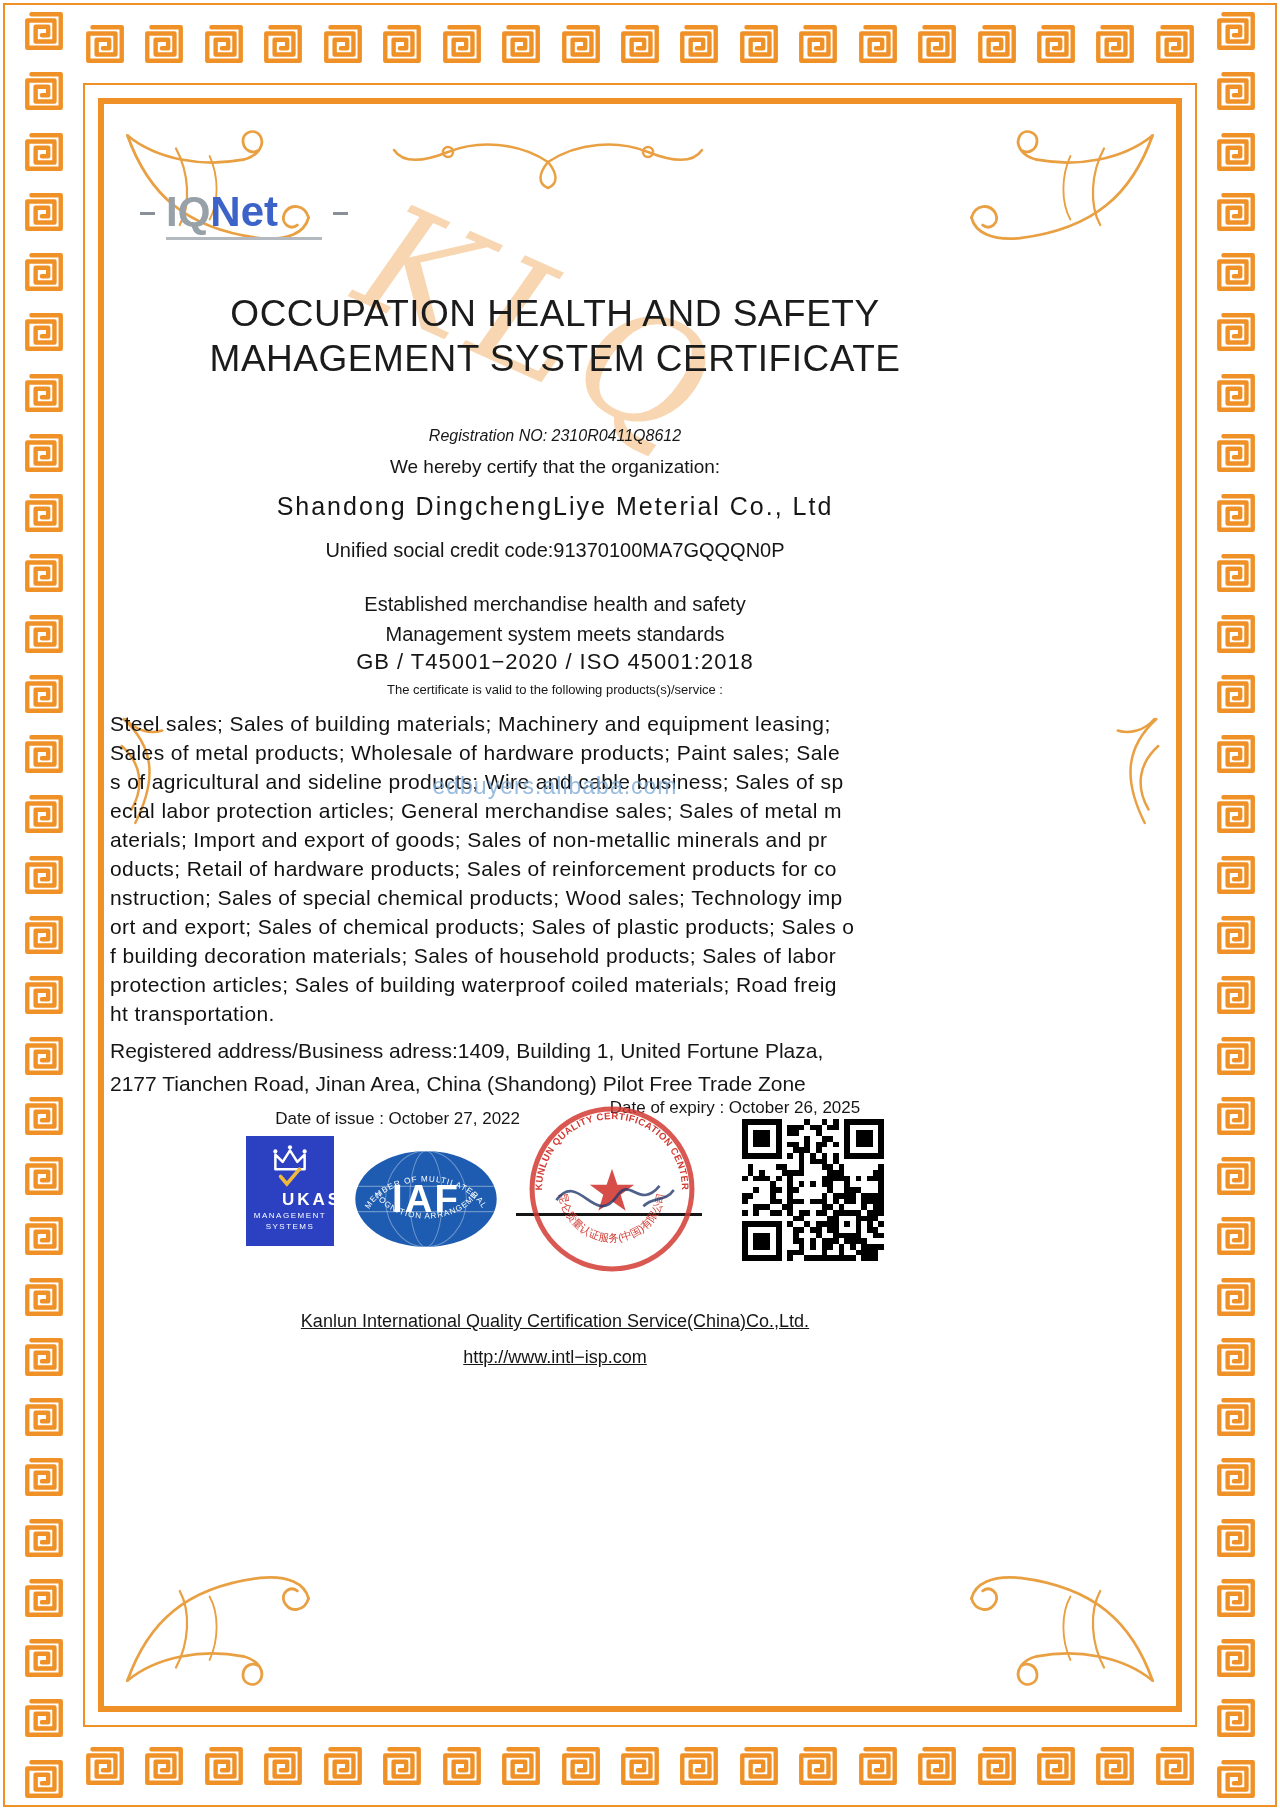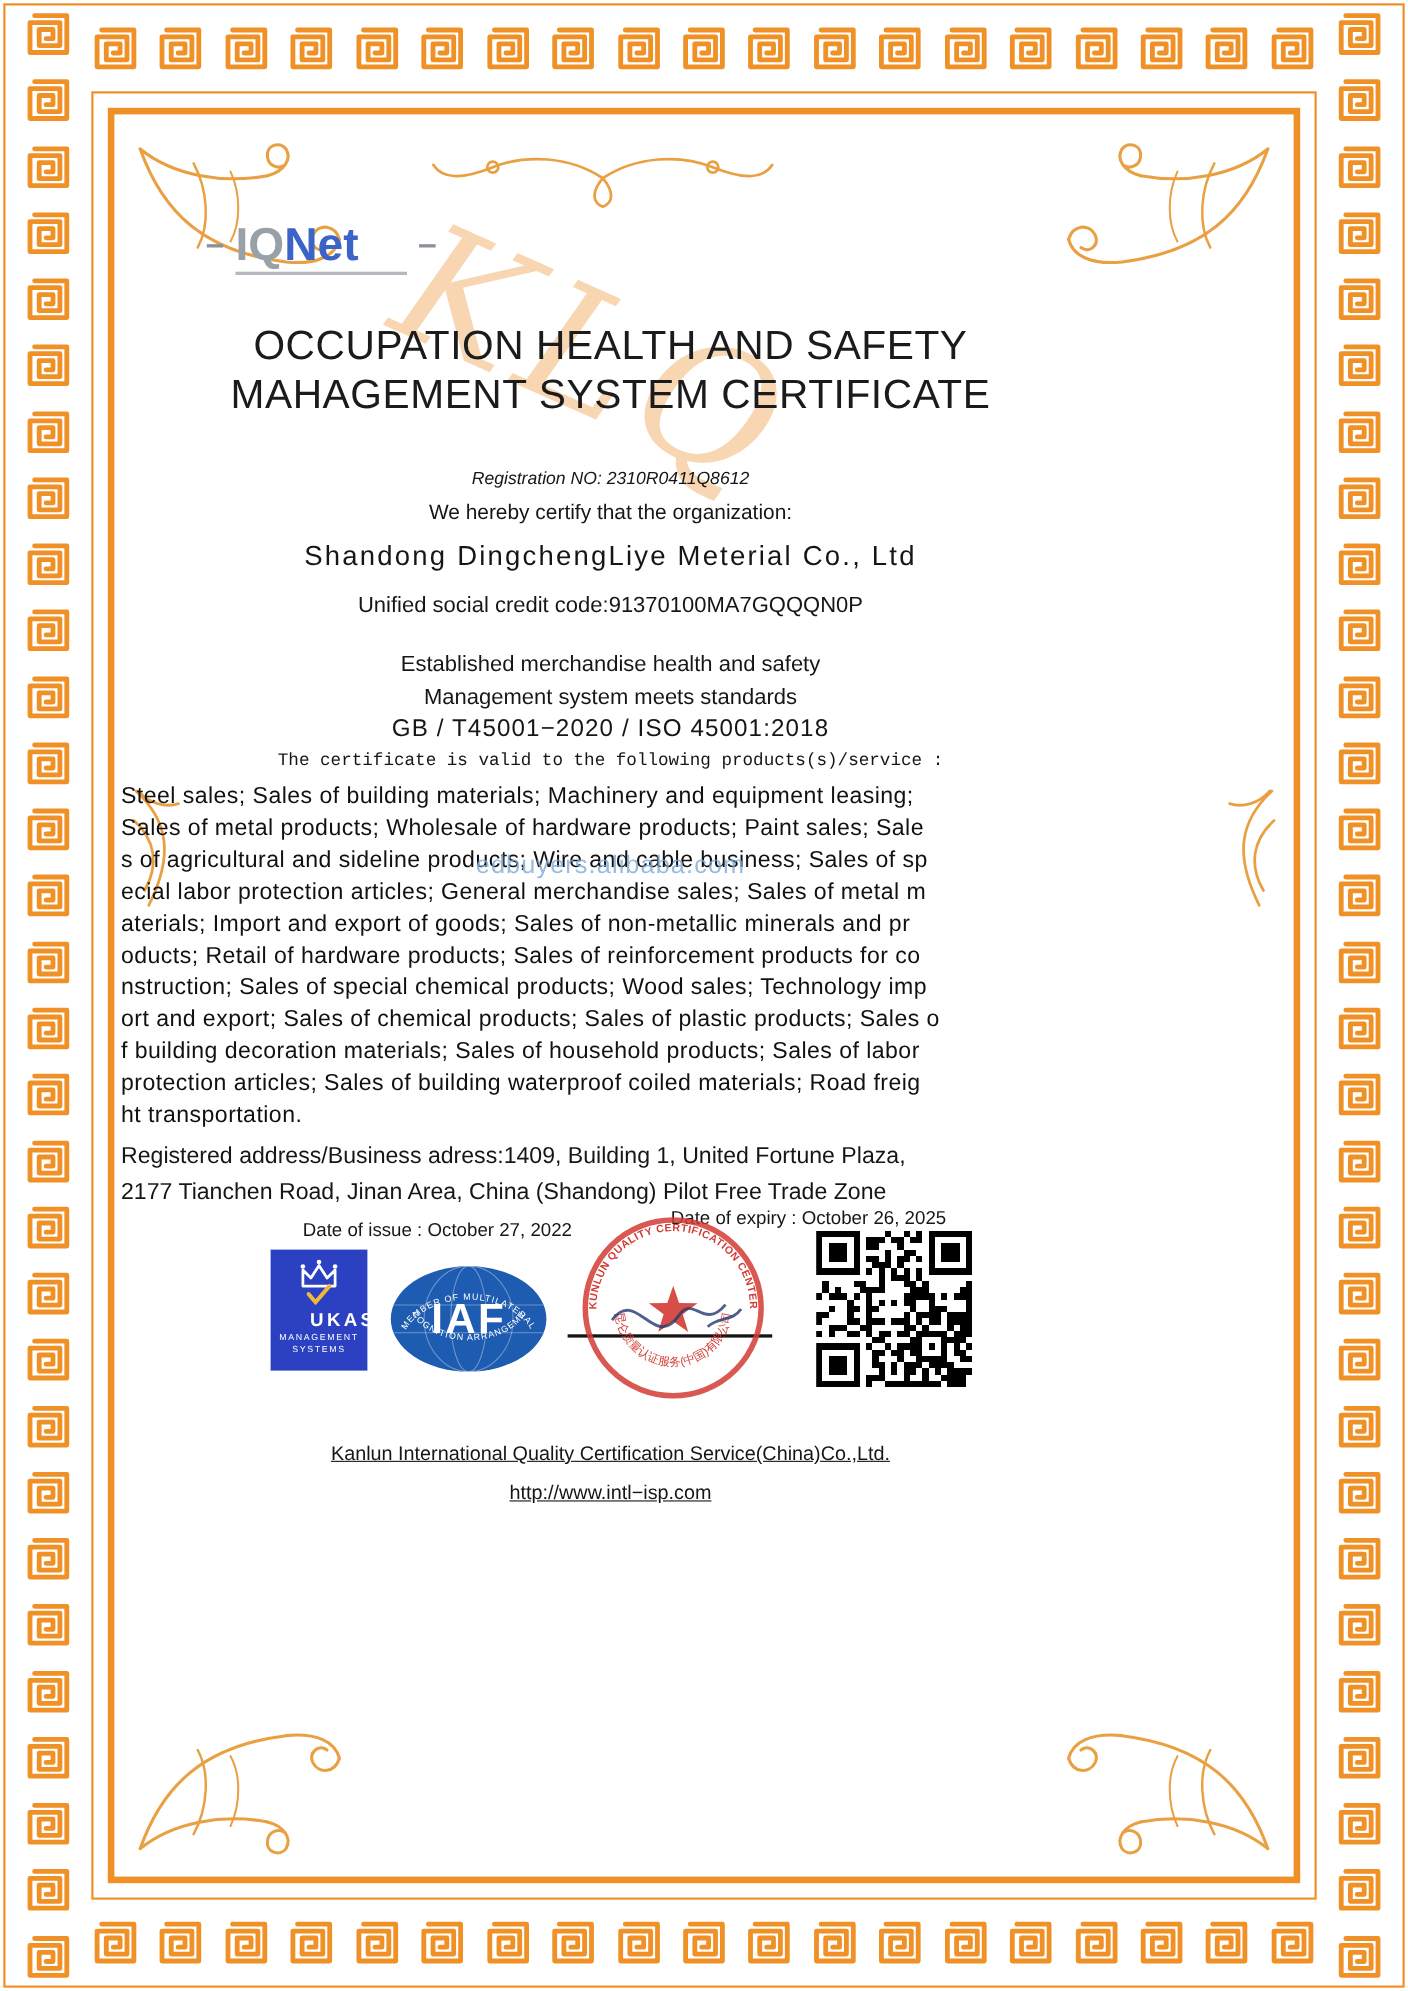--- a/index.html
+++ b/index.html
@@ -23,21 +23,21 @@
   .fl-tl{left:118px;top:128px;}
   .fl-tr{right:118px;top:128px;transform:scaleX(-1);}
   .fl-bl{left:118px;bottom:122px;transform:scaleY(-1);}
   .fl-br{right:118px;bottom:122px;transform:scale(-1,-1);}
   .ornament-top{position:absolute;left:388px;top:132px;width:320px;height:62px;}
   .leaf{position:absolute;width:52px;height:118px;}
   .leaf-left{left:116px;top:712px;}
   .leaf-right{right:116px;top:712px;transform:scaleX(-1);}
 
   
-  .iqnet{position:absolute;left:166px;top:200px;font-weight:bold;font-size:42px;line-height:44px;margin-left:48px;}
+  .iqnet{position:absolute;left:166px;top:190px;font-weight:bold;font-size:42px;line-height:44px;}
   .iqnet .iq{color:#98a0a8;}
   .iqnet .net{color:#3c63c8;}
   .iqnet::before,.iqnet::after{content:"";position:absolute;top:22px;width:15px;height:3px;background:#8a9097;}
   .iqnet::before{left:-26px;}
   .iqnet::after{right:-26px;}
   .iqnet-underline{height:3px;width:156px;background:#b3b9bf;margin-top:3px;}
 
   
   .wm-klq{position:absolute;left:355px;top:238px;font-family:"DejaVu Serif",serif;font-style:italic;
           font-size:150px;letter-spacing:12px;color:rgba(235,153,60,0.40);transform:rotate(24deg);
@@ -48,21 +48,21 @@
   
   .cblock{position:absolute;left:110px;width:890px;text-align:center;}
   .wblock{position:absolute;left:110px;width:1065px;text-align:left;}
   .title{top:275px;font-size:37px;line-height:45px;letter-spacing:0.5px;color:#1b1b1b;margin-top:16px;}
   .reg{top:427px;font-size:16px;font-style:italic;}
   .certify{top:456px;font-size:19px;}
   .org{top:492px;font-size:25px;letter-spacing:2px;}
   .credit{top:539px;font-size:20px;}
   .est{top:589px;font-size:20px;line-height:30px;}
   .standard{top:649px;font-size:22px;letter-spacing:1px;}
-  .intro{top:682px;font-size:16px;font-family:Liberation Mono, monospace;}
+  .intro{top:682px;font-size:13px;}
   .scope{top:709px;font-size:21px;line-height:29px;letter-spacing:0.4px;color:#111;}
   .address{top:1034px;font-size:21px;line-height:33px;}
   .date-issue{position:absolute;left:230px;top:1097px;width:290px;text-align:right;font-size:17px;margin-top:12px;}
   .date-expiry{position:absolute;left:590px;top:1098px;width:290px;text-align:center;font-size:17px;}
   .footer-co{top:1311px;font-size:18px;text-decoration:underline;}
   .footer-url{top:1347px;font-size:18px;text-decoration:underline;}
 
   
   .ukas{position:absolute;left:246px;top:1136px;width:88px;height:110px;background:#2b41c2;
         display:flex;flex-direction:column;align-items:center;justify-content:flex-start;padding-top:6px;box-sizing:border-box;}

